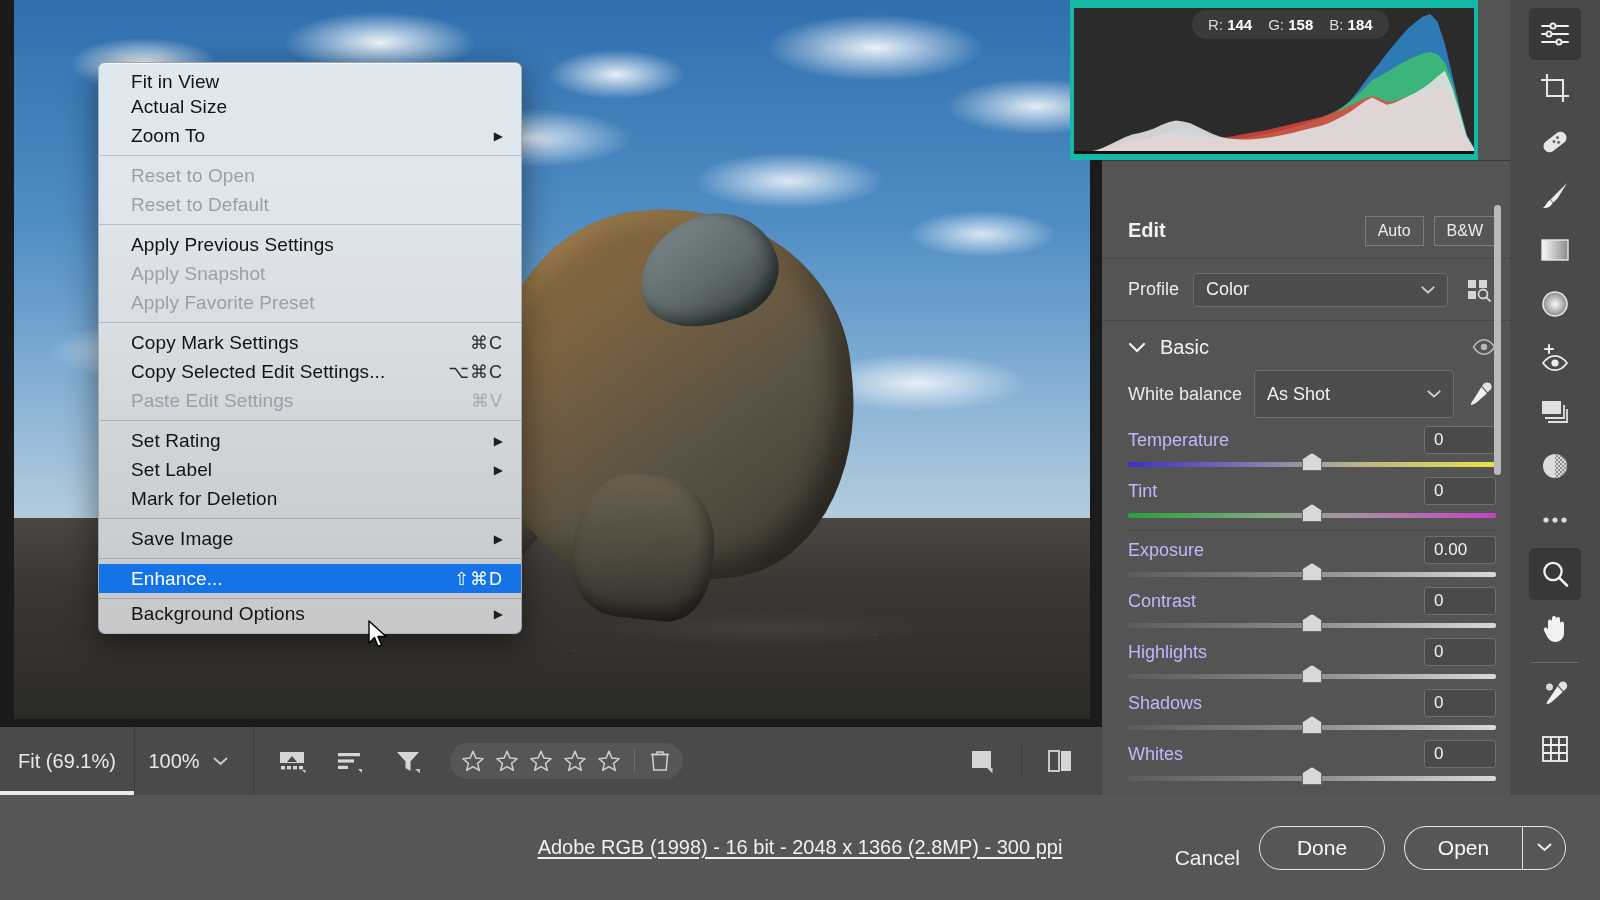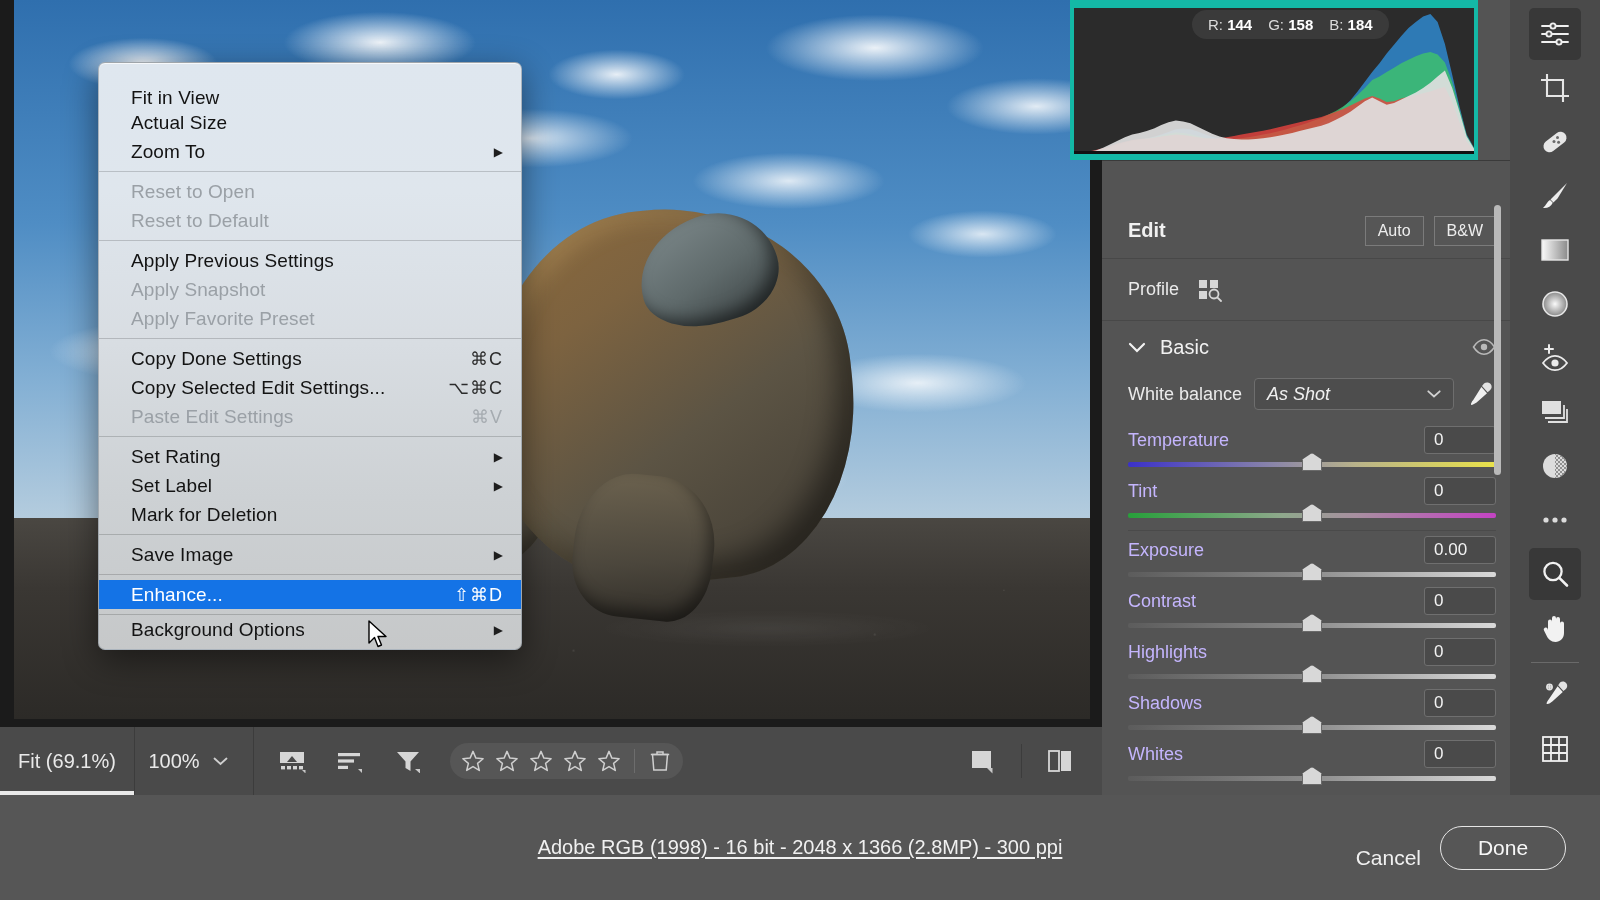--- a/index.html
+++ b/index.html
@@ -102,21 +102,21 @@
     height:29px; padding:0 18px 0 32px; white-space:nowrap;
   }
   .mi-label{ letter-spacing:.1px; }
   .mi.disabled .mi-label{ color:#9aa0a6; }
   .mi.disabled .mi-key{ color:#a5abb0; }
   .mi-key{ font-size:18px; color:#2b2b2b; letter-spacing:1px; }
   .mi-arrow{ font-size:12px; color:#1e1e1e; line-height:1; }
   .mi.sel{ background:#1473e6;gap:24px; }
   .mi.sel .mi-label, .mi.sel .mi-key{ color:#fff; }
   .ctx-sep{ height:1px; background:rgba(0,0,0,.17); margin:5px 0; }
-  .pad-t{ padding-top:9px;margin-top:16px; }
+  .pad-t{ padding-top:9px; }
   .pad-b{ padding-bottom:9px;text-align:center; }
 
   .cursor{
     position:absolute; left:368px; top:620px; width:22px; height:30px;
     pointer-events:none;
   }
 
   
   .toolbar{
     position:absolute; left:0; top:727px; width:1102px; height:68px;
@@ -174,21 +174,21 @@
     position:relative;
   }
   .select .chv{ margin-left:auto; font-size:14px; color:#d2d2d2; }
   .pgrid{ width:34px; height:34px; display:flex; align-items:center; justify-content:center; }
 
   .basic-head{ height:52px; display:flex; align-items:center; padding:0 14px 0 26px; gap:14px; }
   .basic-title{ font-size:20px; color:#f2f2f2; }
   .eye{ margin-left:auto; }
   .wb-row{ display:flex; align-items:center; padding:0 14px 0 26px; gap:12px; height:42px; }
   .wb-label{ font-size:18px; color:#eaeaea; }
-  .wb-select{ width:166px; height:32px;font-style:italic; }
+  .wb-select{ width:166px; height:48px; }
   .dropper{ width:30px; height:30px; display:flex; align-items:center; justify-content:center; }
 
   .slider-block{ padding:10px 14px 0 26px; }
   .sl-row{ display:flex; align-items:center; height:30px; }
   .sl-name{ font-size:18px; color:#c4b5fd; }
   .sl-val{
     margin-left:auto; width:72px; height:28px; background:#4a4a4a; border:1px solid #6f6f6f;
     border-radius:3px; display:flex; align-items:center; padding-left:9px; font-size:17px; color:#f2f2f2;
   }
   .track{ position:relative; height:5px; margin:7px 0 9px 0; border-radius:2px; }
@@ -288,21 +288,21 @@
         <span class="mi-label">Apply Previous Settings</span>
       </div>
       <div class="mi disabled">
         <span class="mi-label">Apply Snapshot</span>
       </div>
       <div class="mi disabled">
         <span class="mi-label">Apply Favorite Preset</span>
       </div>
       <div class="ctx-sep"></div>
       <div class="mi">
-        <span class="mi-label">Copy Done Settings</span>
+        <span class="mi-label">Copy Mark Settings</span>
         <span class="mi-key">⌘C</span>
       </div>
       <div class="mi">
         <span class="mi-label">Copy Selected Edit Settings...</span>
         <span class="mi-key">⌥⌘C</span>
       </div>
       <div class="mi disabled">
         <span class="mi-label">Paste Edit Settings</span>
         <span class="mi-key">⌘V</span>
       </div>
@@ -468,20 +468,28 @@
             <span>Auto</span>
           </div>
         <div class="hbtn">
             <span>B&amp;W</span>
           </div>
       </div>
     </div>
 
     <div class="profile-row">
       <span class="prow-label">Profile</span>
+      <div class="select">
+        <span>Color</span>
+        <span class="chv">
+          <svg width="14" height="8" viewBox="0 0 14 8">
+              <path d="M1.3 1.3 L7 6.5 L12.7 1.3" fill="none" stroke="#d2d2d2" stroke-width="1.8" stroke-linecap="round"></path>
+            </svg>
+        </span>
+      </div>
       <div class="pgrid">
         <svg width="26" height="24" viewBox="0 0 26 24">
           <rect x="2" y="2" width="8" height="8" fill="#d6d6d6"></rect>
           <rect x="13" y="2" width="8" height="8" fill="#d6d6d6"></rect>
           <rect x="2" y="13" width="8" height="8" fill="#d6d6d6"></rect>
           <circle cx="17" cy="16" r="4.5" fill="none" stroke="#d6d6d6" stroke-width="1.8"></circle>
           <path d="M20.3 19.3 L24 23" stroke="#d6d6d6" stroke-width="1.8" stroke-linecap="round"></path>
         </svg>
       </div>
     </div>
@@ -709,16 +717,26 @@
     </div>
   </div>
 
   <div class="footer">
     <div class="footer-status">Adobe RGB (1998) - 16 bit - 2048 x 1366 (2.8MP) - 300 ppi</div>
     <div class="footer-actions">
       <div class="btn-text"><span>Cancel</span></div>
       <div class="btn-pill">
           <span>Done</span>
         </div>
+      <div class="btn-split">
+        <div class="main">
+            <span>Open</span>
+          </div>
+        <div class="arrow">
+          <svg width="15" height="9" viewBox="0 0 15 9">
+              <path d="M1.5 1.5 L7.5 7 L13.5 1.5" fill="none" stroke="#f2f2f2" stroke-width="1.9" stroke-linecap="round"></path>
+            </svg>
+        </div>
+      </div>
     </div>
   </div>
 
 </div>
 
 </body></html>

